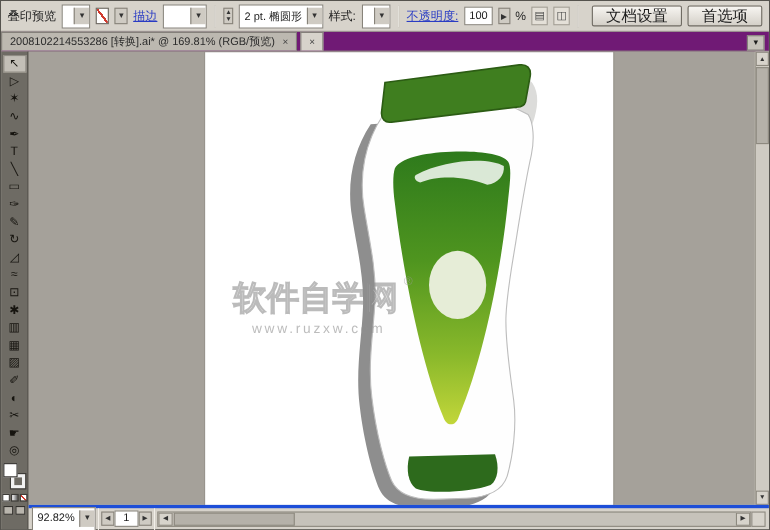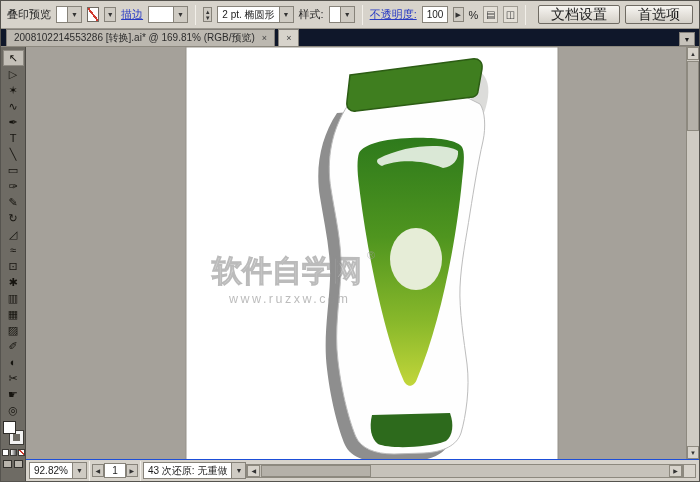--- a/index.html
+++ b/index.html
@@ -5,42 +5,42 @@
   *{box-sizing:border-box;margin:0;padding:0}
   html,body{width:700px;height:482px;overflow:hidden}
   body{font-family:"Liberation Sans","DejaVu Sans",sans-serif;font-size:11px;color:#1c1c1c;background:#d7d3cb}
   .app{position:relative;width:700px;height:482px;border:1px solid #55534e;background:#d7d3cb}
 
   
   .control-bar{position:absolute;top:0;left:0;right:0;height:28px;background:#d7d3cb;
     border-bottom:1px solid #9c988f;display:flex;align-items:center;gap:5px;padding:0 6px}
   .cb-label{font-size:11px;color:#262626;white-space:nowrap}
   .link{color:#2a3cc4;text-decoration:underline;cursor:pointer;white-space:nowrap}
-  .combo{display:flex;align-items:center;height:17px;border:1px solid #87837a;background:#fff}
+  .combo{display:flex;align-items:center;height:22px;border:1px solid #87837a;background:#fff}
   .combo .val{padding:0 4px;font-size:10px;white-space:nowrap;min-width:10px}
   .arw{width:14px;height:15px;background:#cfcbc3;border-left:1px solid #87837a;
     font-size:7px;display:flex;align-items:center;justify-content:center;color:#333}
   .none-swatch{width:15px;height:15px;border:1px solid #6f6b63;
     background:linear-gradient(to top right,#fff 44%,#d03b2f 44%,#d03b2f 56%,#fff 56%)}
   .vsep{width:1px;height:20px;background:#98948b;border-right:1px solid #f2efe9;margin:0 2px}
   .spin{width:11px;height:15px;display:flex;flex-direction:column;align-items:center;justify-content:center;
     font-size:6px;line-height:6px;color:#333;background:#cfcbc3;border:1px solid #87837a}
   .num-box{height:17px;border:1px solid #87837a;background:#fff;padding:4px 4px;font-size:10px;
     display:flex;align-items:center;min-width:26px}
   .mini-btn{width:13px;height:15px;background:#cfcbc3;border:1px solid #87837a;
     font-size:7px;display:flex;align-items:center;justify-content:center;color:#333}
   .cb-icon{width:18px;height:17px;border:1px solid #a09c93;background:#e4e0d8;
     display:flex;align-items:center;justify-content:center;font-size:10px;color:#444}
   .push-btn{height:19px;padding:0 12px;border:1px solid #6f6b63;border-radius:2px;
     background:linear-gradient(#f7f5f1,#d4d0c8);font-size:14px;display:flex;align-items:center;white-space:nowrap}
   .spacer{flex:1}
 
   
-  .tab-bar{position:absolute;top:28px;left:0;right:0;height:18px;background:#0f172a;
-    display:flex;align-items:flex-end;padding-left:5px;gap:3px;border-bottom:1px solid #8d897f}
+  .tab-bar{position:absolute;top:28px;left:0;right:0;height:18px;background:#701a75;
+    display:flex;align-items:flex-end;gap:3px;border-bottom:1px solid #8d897f}
   .tab{height:17px;display:flex;align-items:center;gap:7px;padding:0 7px;font-size:10px;
     border:1px solid #84807a;border-bottom:none;background:#bcb8b0;color:#2c2c2c;white-space:nowrap}
   .tab.active{background:#d7d3cb}
   .tab .close{font-size:9px;color:#444;cursor:pointer}
   .tab-overflow{margin-left:auto;margin-right:4px;width:16px;height:14px;background:#c6c2ba;
     border:1px solid #84807a;font-size:7px;display:flex;align-items:center;justify-content:center}
 
   
   .toolbox{position:absolute;top:46px;left:0;bottom:0;width:25px;background:#6e6b64;
     border-right:1px solid #4c4a45;display:flex;flex-direction:column;align-items:center;padding-top:3px}
@@ -69,21 +69,21 @@
 
   
   .vscroll{position:absolute;top:46px;right:0;bottom:22px;width:13px;background:#cfcbc3;border-left:1px solid #8d897f}
   .vs-arrow{position:absolute;left:0;width:12px;height:13px;background:#d7d3cb;border:1px solid #8d897f;
     font-size:6px;display:flex;align-items:center;justify-content:center;color:#333}
   .vs-up{top:0}.vs-down{bottom:0}
   .vs-thumb{position:absolute;top:14px;left:0;width:12px;height:70px;background:#b5b1a9;border:1px solid #8d897f}
 
   
   .status-bar{position:absolute;left:25px;right:0;bottom:0;height:22px;background:#d7d3cb;
-    border-top:1px solid #1d4ed8;display:flex;align-items:center;gap:0;padding:0 3px;font-size:10px}
+    border-top:3px solid #1d4ed8;display:flex;align-items:center;gap:0;padding:0 3px;font-size:10px}
   .navbtn{width:12px;height:13px;background:#cfcbc3;border:1px solid #87837a;font-size:6px;
     display:flex;align-items:center;justify-content:center;color:#333}
   .pagebox{height:15px;min-width:22px;border:1px solid #87837a;background:#fff;
     display:flex;align-items:center;justify-content:center;font-size:10px}
   .hscroll{flex:1;position:relative;height:14px;background:#c6c2ba;border:1px solid #8d897f}
   .hs-arrow{position:absolute;top:0;width:13px;height:12px;background:#d7d3cb;border:1px solid #8d897f;
     font-size:6px;display:flex;align-items:center;justify-content:center;color:#333}
   .hs-left{left:0}.hs-right{right:0}
   .hs-thumb{position:absolute;top:0;left:14px;width:110px;height:12px;background:#b5b1a9;border:1px solid #8d897f}
   .corner{width:13px;height:14px;background:#d7d3cb;border:1px solid #8d897f}
@@ -221,24 +221,20 @@
   <div class="status-bar">
     <div class="combo">
       <span class="val">92.82%</span>
       <span class="arw">▼</span>
     </div>
     <div class="vsep"></div>
     <span class="navbtn">◀</span>
     <span class="pagebox">1</span>
     <span class="navbtn">▶</span>
     <div class="vsep"></div>
-    <div class="combo">
-      <span class="val">43 次还原: 无重做</span>
-      <span class="arw">▼</span>
-    </div>
     <div class="hscroll">
       <div class="hs-arrow hs-left">◀</div>
       <div class="hs-thumb"></div>
       <div class="hs-arrow hs-right">▶</div>
     </div>
     <div class="corner"></div>
   </div>
 
 </div>
 

